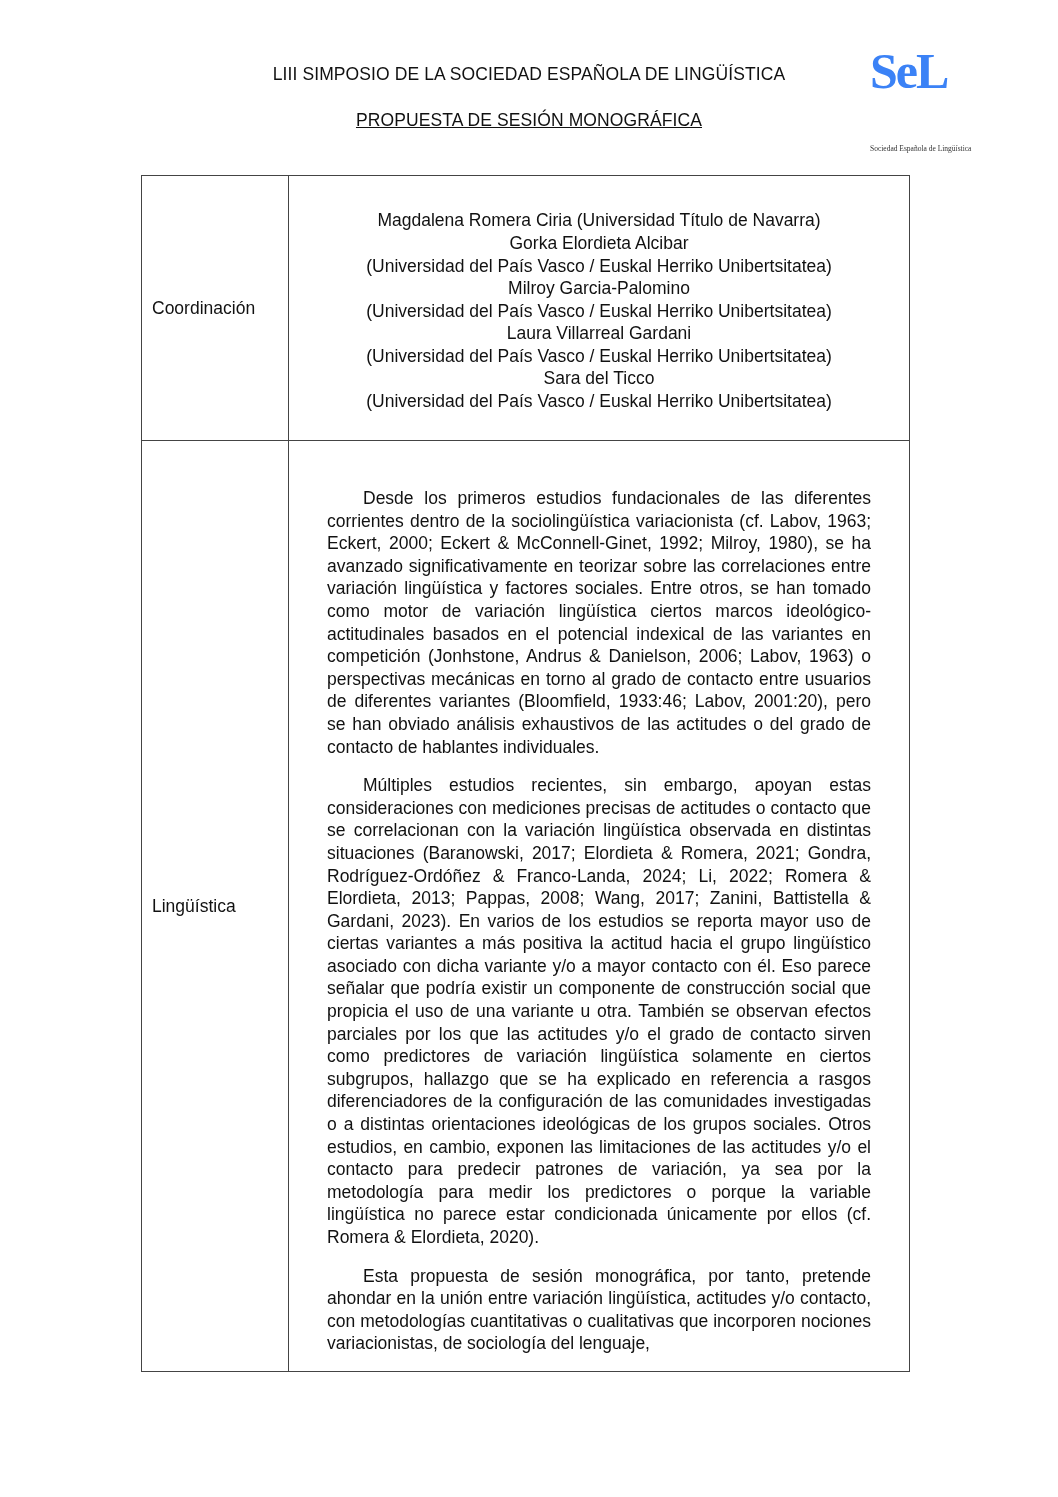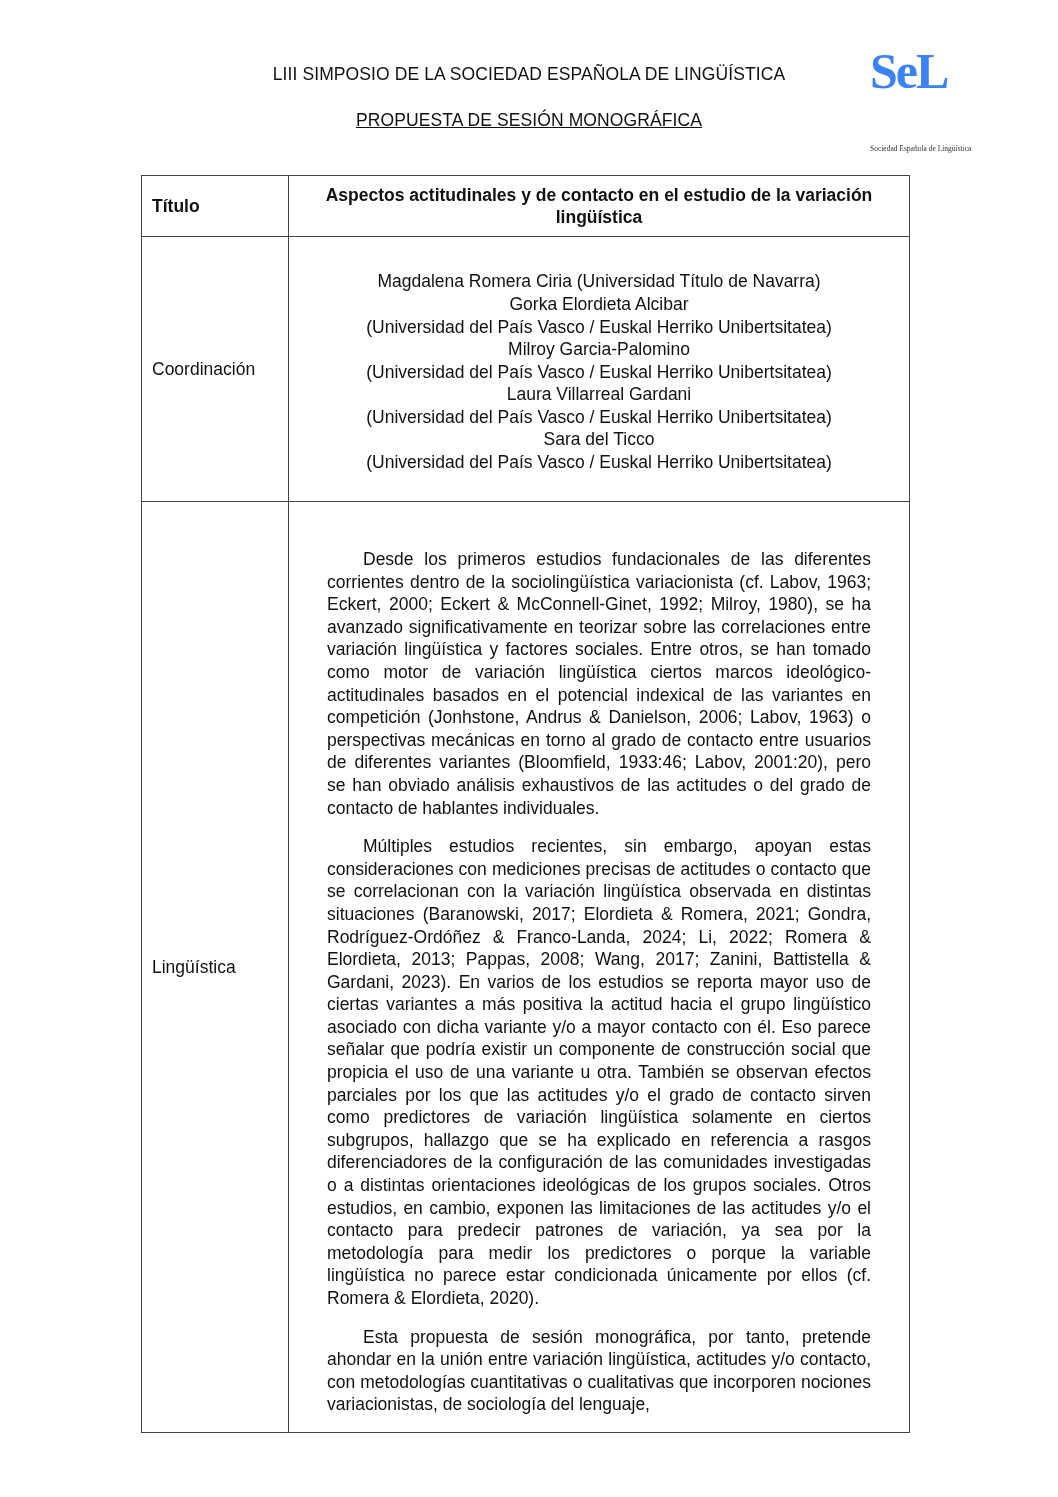--- a/index.html
+++ b/index.html
@@ -110,24 +110,20 @@
 <div id="hdr1" class="header-line">LIII SIMPOSIO DE LA SOCIEDAD ESPAÑOLA DE LINGÜÍSTICA</div>
 <div id="hdr2" class="header-line">PROPUESTA DE SESIÓN MONOGRÁFICA</div>
 
 <div class="logo">
   <div class="logo-mark">SeL</div>
   <div class="logo-sub">Sociedad Española de Lingüística</div>
 </div>
 
 <table class="prop">
   <tbody>
-      <tr class="row-title">
-    <td class="label bold">Título</td>
-    <td class="content">Aspectos actitudinales y de contacto en el estudio de la variación lingüística</td>
-  </tr>
   <tr class="row-coord">
     <td class="label">Coordinación</td>
     <td class="content">
       <span class="coord-line">Magdalena Romera Ciria (Universidad Título de Navarra)</span>
       <span class="coord-line">Gorka Elordieta Alcibar</span>
       <span class="coord-line">(Universidad del País Vasco / Euskal Herriko Unibertsitatea)</span>
       <span class="coord-line">Milroy Garcia-Palomino</span>
       <span class="coord-line">(Universidad del País Vasco / Euskal Herriko Unibertsitatea)</span>
       <span class="coord-line">Laura Villarreal Gardani</span>
       <span class="coord-line">(Universidad del País Vasco / Euskal Herriko Unibertsitatea)</span>

